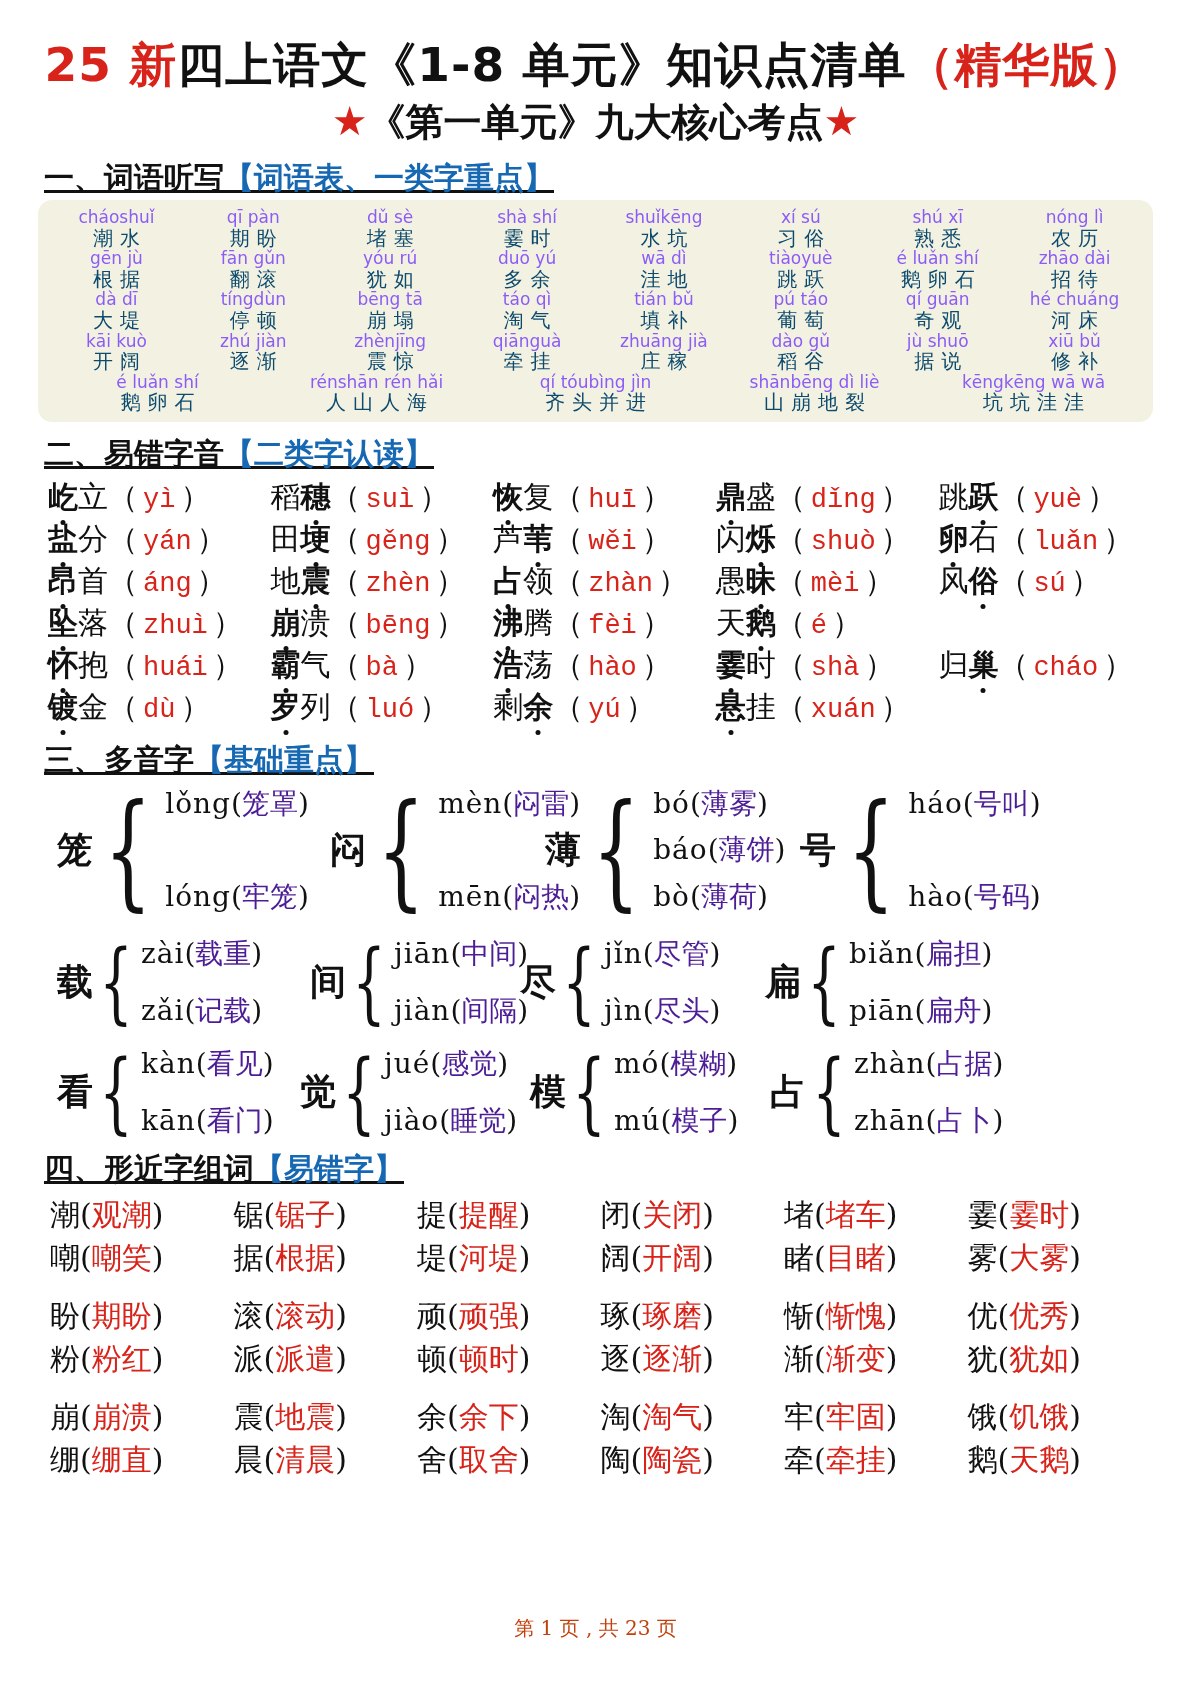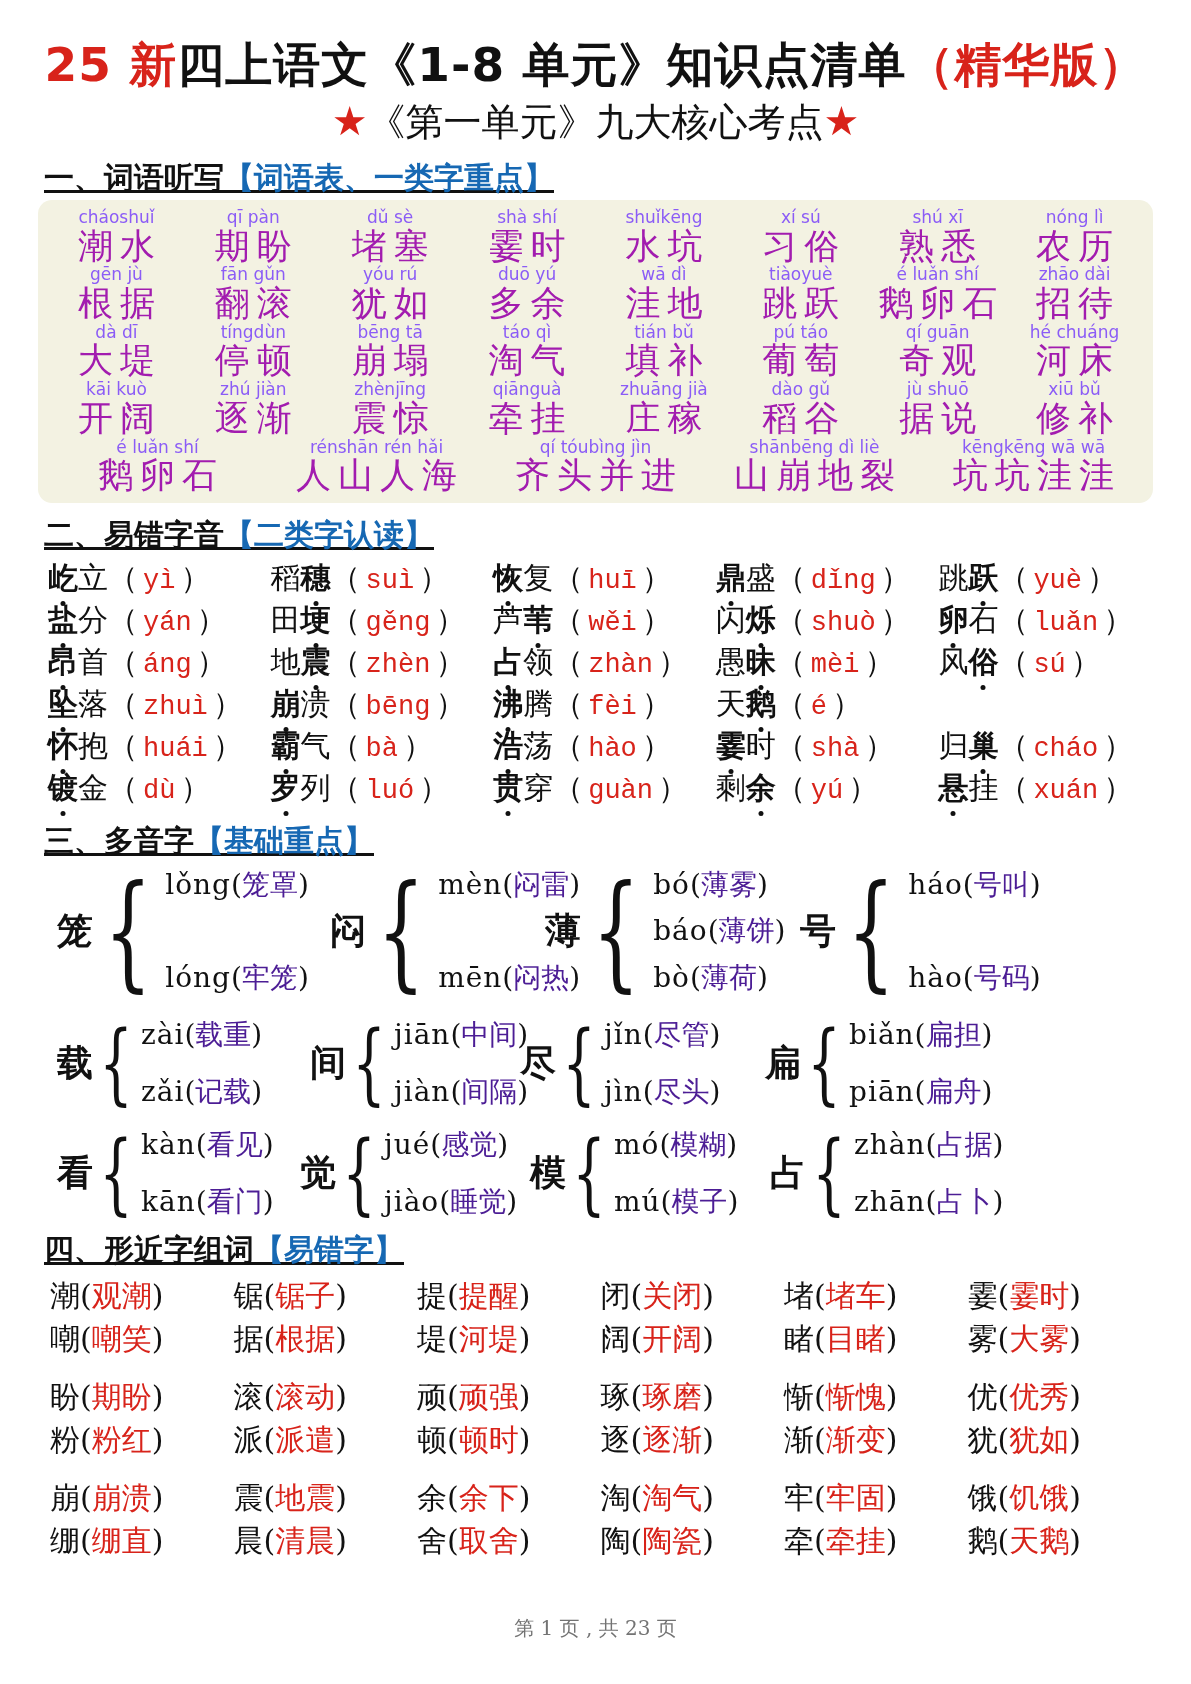--- a/index.html
+++ b/index.html
@@ -4,34 +4,34 @@
 <style>
   html,body{margin:0;padding:0;background:#fff;}
   .page{position:relative;width:1191px;height:1684px;background:#ffffff;overflow:hidden;
         font-family:"DejaVu Sans",sans-serif;color:#111;}
   .red{color:#d8231a;}
   .blue{color:#1668b3;}
 
   
   .title{margin:0;padding-top:38px;text-align:center;font-size:47px;font-weight:bold;
          letter-spacing:1px;line-height:1.15;white-space:nowrap;}
-  .subtitle{margin:5px 0 12px;text-align:center;font-size:38px;font-weight:normal;line-height:1.2;}
+  .subtitle{margin:5px 0 12px;text-align:center;font-size:38px;font-weight:bold;line-height:1.2;}
   .subtitle .star{font-size:40px;}
 
   
   .sec-head{margin:13px 0 4px 44px;font-size:30px;font-weight:bold;line-height:1.25;text-decoration:underline;}
 
   
   .panel{margin:2px 38px 0;background:#f3f2e2;border-radius:14px;padding:8px 10px 8px;}
   .s1-row{display:grid;grid-template-columns:repeat(8,1fr);}
   .s1-row.wide{grid-template-columns:repeat(5,1fr);}
   .s1-cell{text-align:center;}
   .s1-py{font-size:17px;line-height:1.15;color:#8b5cf6;}
-  .s1-w{font-family:"DejaVu Serif","Liberation Serif",serif;font-size:35px;line-height:1.08;
-        letter-spacing:7px;margin-right:-7px;color:#a21caf;}
+  .s1-w{font-family:"DejaVu Serif","Liberation Serif",serif;font-size:20px;line-height:1.08;
+        letter-spacing:7px;margin-right:-7px;color:#0c4a6e;}
 
   
   .s2-rows{margin-top:4px;}
   .s2-row{display:grid;grid-template-columns:repeat(5,1fr);margin:0 30px 0 48px;height:42px;
           align-items:center;font-family:Liberation Mono, monospace;font-size:30px;white-space:nowrap;}
   .s2-key{font-weight:bold;position:relative;display:inline-block;}
   .s2-key::after{content:"";position:absolute;left:50%;transform:translateX(-50%);bottom:-7px;
                  width:5px;height:5px;border-radius:50%;background:#111;}
   .s2-py{color:#d8231a;padding:0 5px;font-size:27px;}
 
@@ -62,21 +62,21 @@
   .s3-word{color:#4c1d95;}
 
   
   .s4-blocks{margin-top:6px;}
   .s4-block{margin:0 0 15px;}
   .s4-row{display:grid;grid-template-columns:repeat(6,1fr);margin:0 40px 0 50px;
           font-family:"DejaVu Serif","Liberation Serif",serif;font-size:30px;line-height:43px;white-space:nowrap;}
   .s4-word{color:#d8231a;}
 
   
-  .footer{position:absolute;left:0;right:0;bottom:42px;text-align:center;font-size:20px;color:#737373;
+  .footer{position:absolute;left:0;right:0;bottom:42px;text-align:center;font-size:20px;color:#c2410c;
           font-family:"DejaVu Serif","Liberation Serif",serif;}
 </style>
 </head>
 <body>
 
 <div class="page">
 
   <h1 class="title"><span class="red">25 新</span><span>四上语文《1-8 单元》知识点清单</span><span class="red">（精华版）</span></h1>
 
   <h2 class="subtitle"><span class="red star">★</span><span>《第一单元》九大核心考点</span><span class="red star">★</span></h2>
@@ -275,21 +275,20 @@
       <div class="s2-row">
         <div class="s2-cell"><span class="s2-key">怀</span><span class="s2-post">抱</span><span class="s2-paren">（</span><span class="s2-py">huái</span><span class="s2-paren">）</span></div>
         <div class="s2-cell"><span class="s2-key">霸</span><span class="s2-post">气</span><span class="s2-paren">（</span><span class="s2-py">bà</span><span class="s2-paren">）</span></div>
         <div class="s2-cell"><span class="s2-key">浩</span><span class="s2-post">荡</span><span class="s2-paren">（</span><span class="s2-py">hào</span><span class="s2-paren">）</span></div>
         <div class="s2-cell"><span class="s2-key">霎</span><span class="s2-post">时</span><span class="s2-paren">（</span><span class="s2-py">shà</span><span class="s2-paren">）</span></div>
         <div class="s2-cell"><span class="s2-pre">归</span><span class="s2-key">巢</span><span class="s2-paren">（</span><span class="s2-py">cháo</span><span class="s2-paren">）</span></div>
       </div>
       <div class="s2-row">
         <div class="s2-cell"><span class="s2-key">镀</span><span class="s2-post">金</span><span class="s2-paren">（</span><span class="s2-py">dù</span><span class="s2-paren">）</span></div>
         <div class="s2-cell"><span class="s2-key">罗</span><span class="s2-post">列</span><span class="s2-paren">（</span><span class="s2-py">luó</span><span class="s2-paren">）</span></div>
-        <div class="s2-cell"><span class="s2-key">贯</span><span class="s2-post">穿</span><span class="s2-paren">（</span><span class="s2-py">guàn</span><span class="s2-paren">）</span></div>
         <div class="s2-cell"><span class="s2-pre">剩</span><span class="s2-key">余</span><span class="s2-paren">（</span><span class="s2-py">yú</span><span class="s2-paren">）</span></div>
         <div class="s2-cell"><span class="s2-key">悬</span><span class="s2-post">挂</span><span class="s2-paren">（</span><span class="s2-py">xuán</span><span class="s2-paren">）</span></div>
       </div>
     </div>
 
   <div class="sec-head"><span>三、多音字</span><span class="blue">【基础重点】</span></div>
   <div class="s3-rows" id="s3-rows">
       <div class="s3-row r1">
         <div class="s3-group">
           <span class="s3-char">笼</span>

